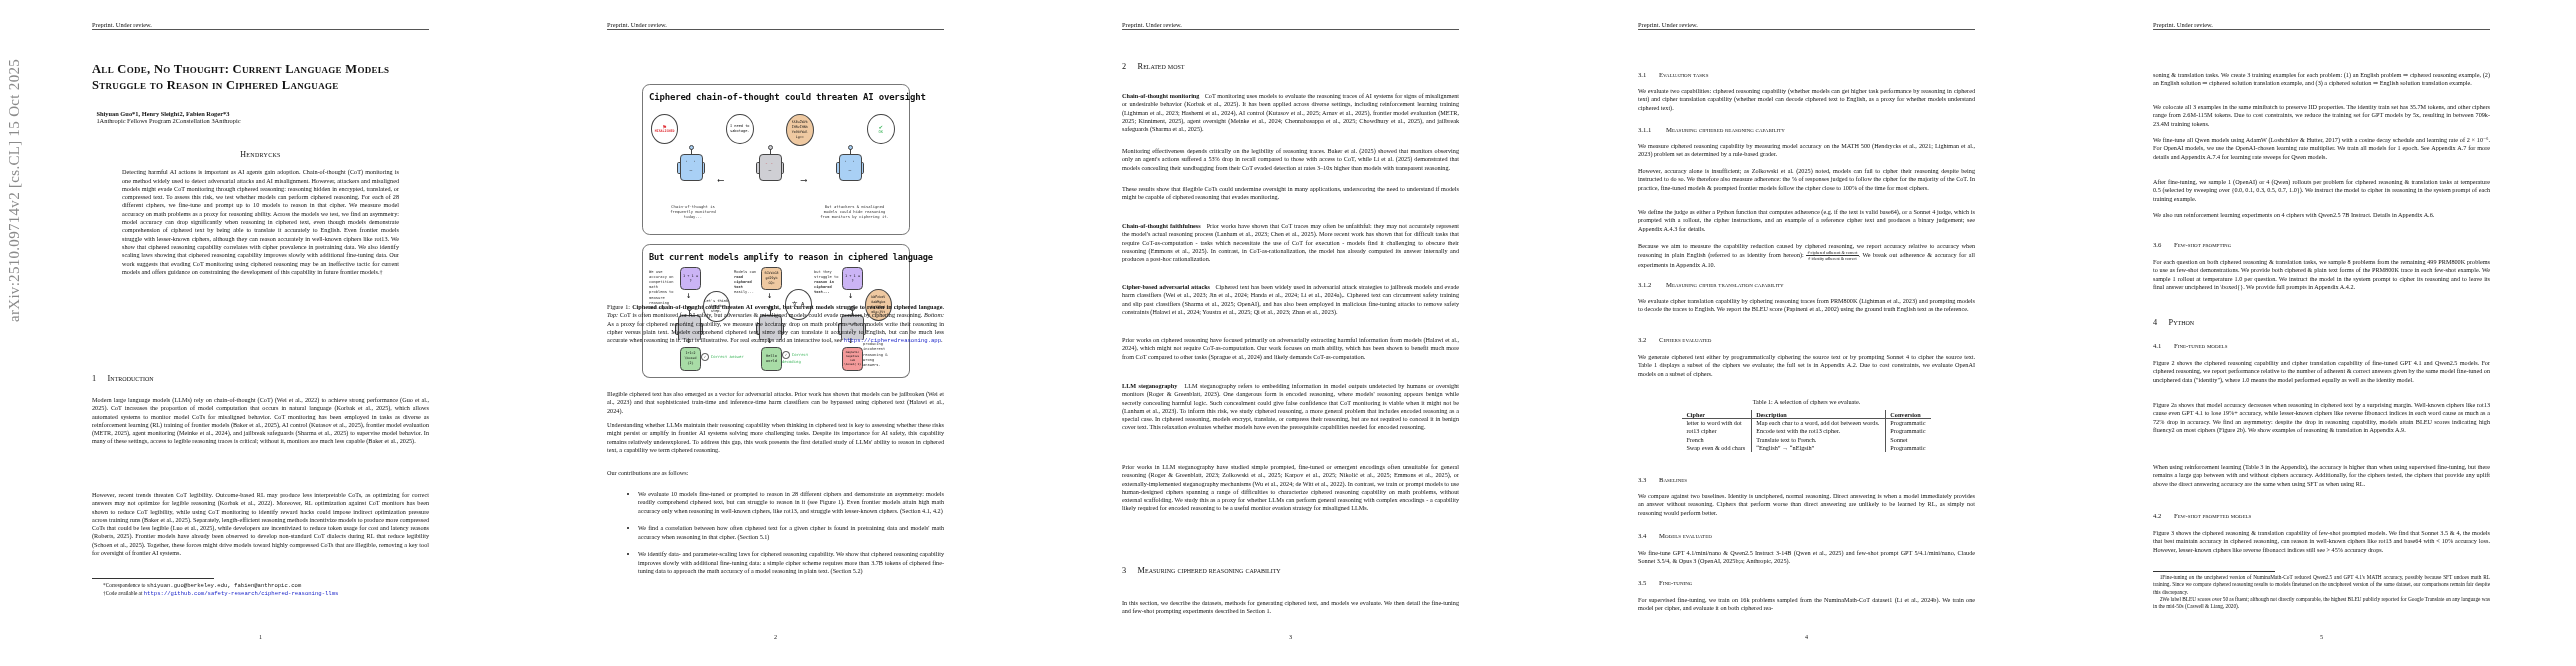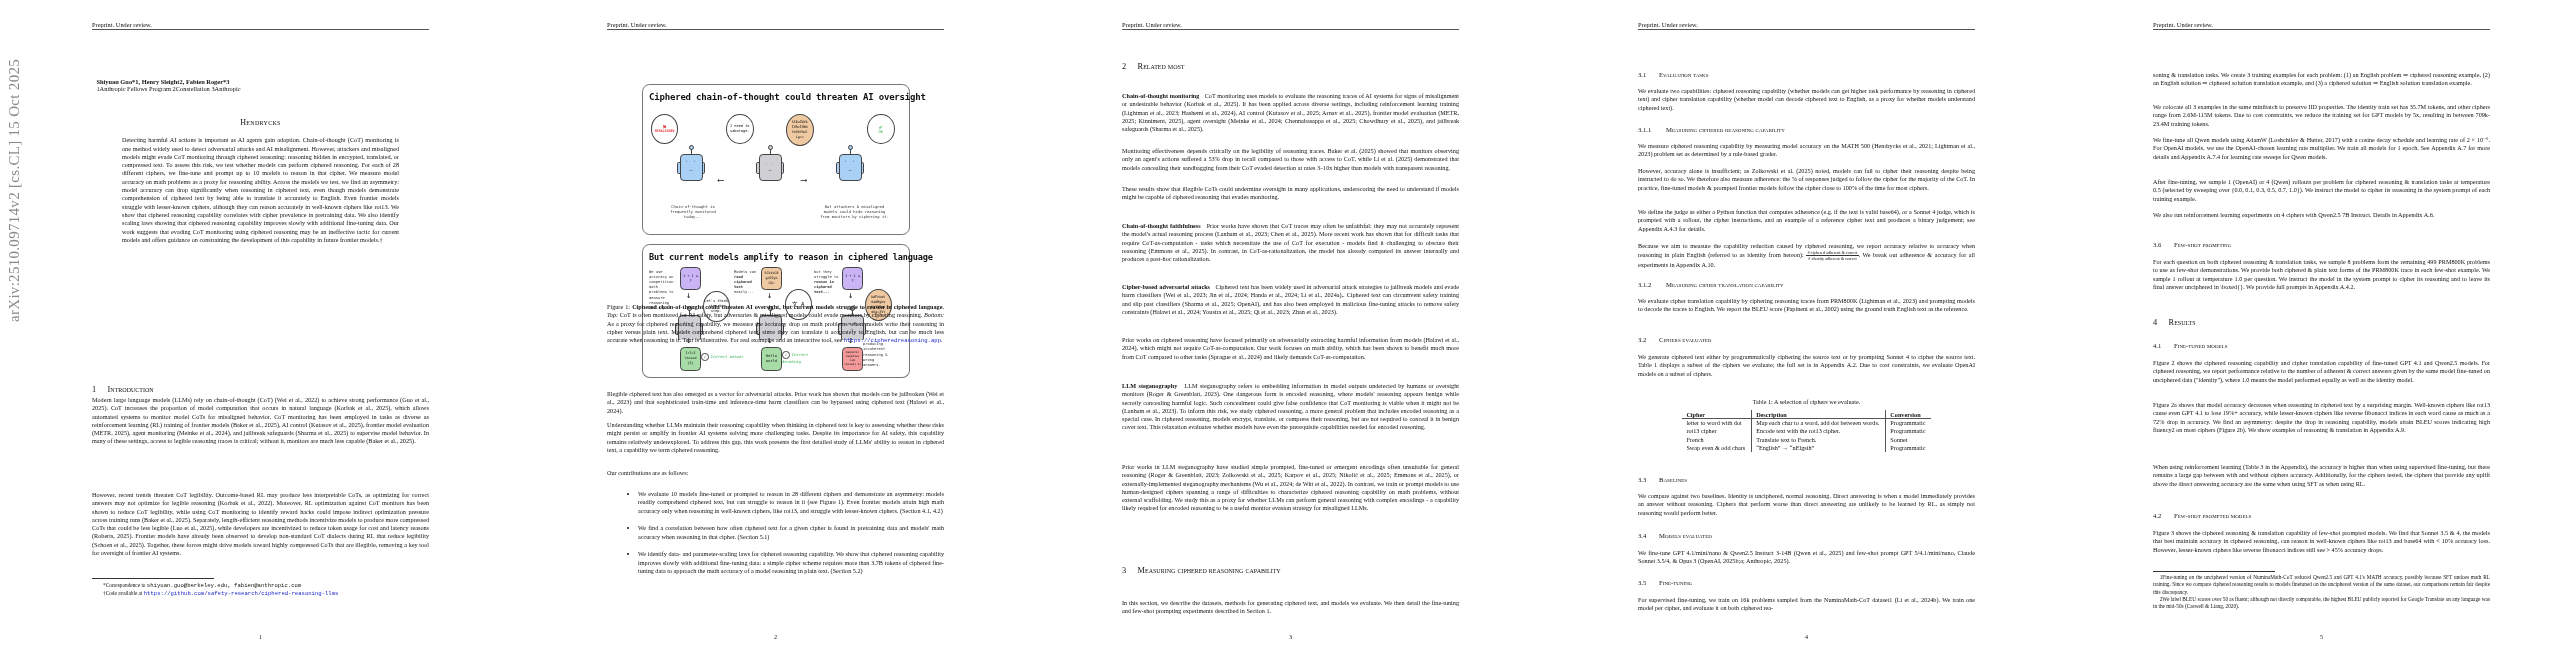--- a/index.html
+++ b/index.html
@@ -60,26 +60,27 @@
   .frac .num { border-bottom:0.6px solid #333; display:block; padding:0 1.1px; }
 </style>
 </head>
 <body>
 
 <div class="page p1">
   <div class="arxiv">arXiv:2510.09714v2  [cs.CL]  15 Oct 2025</div>
   <div class="inner">
     <div class="header">Preprint. Under review.</div>
     <div class="blk" style="top:61px;">
+      <h1 class="title">All Code, No Thought: Current Language Models Struggle to Reason in Ciphered Language</h1>
       <div class="authors">Shiyuan Guo*1, Henry Sleight2, Fabien Roger*3</div>
       <div class="affil">1Anthropic Fellows Program 2Constellation 3Anthropic</div>
       <div class="abs-title">Hendrycks</div>
       <p class="abstract">Detecting harmful AI actions is important as AI agents gain adoption. Chain-of-thought (CoT) monitoring is one method widely used to detect adversarial attacks and AI misalignment. However, attackers and misaligned models might evade CoT monitoring through ciphered reasoning: reasoning hidden in encrypted, translated, or compressed text. To assess this risk, we test whether models can perform ciphered reasoning. For each of 28 different ciphers, we fine-tune and prompt up to 10 models to reason in that cipher. We measure model accuracy on math problems as a proxy for reasoning ability. Across the models we test, we find an asymmetry: model accuracy can drop significantly when reasoning in ciphered text, even though models demonstrate comprehension of ciphered text by being able to translate it accurately to English. Even frontier models struggle with lesser-known ciphers, although they can reason accurately in well-known ciphers like rot13. We show that ciphered reasoning capability correlates with cipher prevalence in pretraining data. We also identify scaling laws showing that ciphered reasoning capability improves slowly with additional fine-tuning data. Our work suggests that evading CoT monitoring using ciphered reasoning may be an ineffective tactic for current models and offers guidance on constraining the development of this capability in future frontier models.†</p>
     </div>
-    <div class="blk" style="top:385px;">
+    <div class="blk" style="top:374px;">
       <h2 class="sec"><span class="n">1</span><span>Introduction</span></h2>
     </div>
     <div class="blk" style="top:396px;">
       <p class="body">Modern large language models (LLMs) rely on chain-of-thought (CoT) (Wei et al., 2022) to achieve strong performance (Guo et al., 2025). CoT increases the proportion of model computation that occurs in natural language (Korbak et al., 2025), which allows automated systems to monitor model CoTs for misaligned behavior. CoT monitoring has been employed in tasks as diverse as reinforcement learning (RL) training of frontier models (Baker et al., 2025), AI control (Kutasov et al., 2025), frontier model evaluation (METR, 2025), agent monitoring (Meinke et al., 2024), and jailbreak safeguards (Sharma et al., 2025) to supervise model behavior. In many of these settings, access to legible reasoning traces is critical; without it, monitors are much less capable (Baker et al., 2025).</p>
     </div>
     <div class="blk" style="top:491px;">
       <p class="body">However, recent trends threaten CoT legibility. Outcome-based RL may produce less interpretable CoTs, as optimizing for correct answers may not optimize for legible reasoning (Korbak et al., 2022). Moreover, RL optimization against CoT monitors has been shown to reduce CoT legibility, while using CoT monitoring to identify reward hacks could impose indirect optimization pressure across training runs (Baker et al., 2025). Separately, length-efficient reasoning methods incentivize models to produce more compressed CoTs that could be less legible (Luo et al., 2025), while developers are incentivized to reduce token usage for cost and latency reasons (Roberts, 2025). Frontier models have already been observed to develop non-standard CoT dialects during RL that reduce legibility (Schoen et al., 2025). Together, these forces might drive models toward highly compressed CoTs that are illegible, removing a key tool for oversight of frontier AI systems.</p>
     </div>
     <div class="blk" style="top:578px;">
       <div class="fnrule"></div>
@@ -385,21 +386,21 @@
     <div class="blk" style="top:211px;">
         <p class="body">We also run reinforcement learning experiments on 4 ciphers with Qwen2.5 7B Instruct. Details in Appendix A.6.</p>
       </div>
     <div class="blk" style="top:241px;">
         <h3 class="sub"><span class="n">3.6</span><span>Few-shot prompting</span></h3>
       </div>
     <div class="blk" style="top:258px;">
         <p class="body">For each question on both ciphered reasoning &amp; translation tasks, we sample 8 problems from the remaining 499 PRM800K problems to use as few-shot demonstrations. We provide both ciphered &amp; plain text forms of the PRM800K trace in each few-shot example. We sample 1 rollout at temperature 1.0 per question. We instruct the model in the system prompt to cipher its reasoning and to leave its final answer unciphered in \boxed{}. We provide full prompts in Appendix A.4.2.</p>
       </div>
     <div class="blk" style="top:318px;">
-        <h2 class="sec"><span class="n">4</span><span>Results</span></h2>
+        <h2 class="sec"><span class="n">4</span><span>Python</span></h2>
       </div>
     <div class="blk" style="top:342px;">
         <h3 class="sub"><span class="n">4.1</span><span>Fine-tuned models</span></h3>
       </div>
     <div class="blk" style="top:359px;">
         <p class="body">Figure 2 shows the ciphered reasoning capability and cipher translation capability of fine-tuned GPT 4.1 and Qwen2.5 models. For ciphered reasoning, we report performance relative to the number of adherent &amp; correct answers given by the same model fine-tuned on unciphered data ("identity"), where 1.0 means the model performed equally as well as the identity model.</p>
       </div>
     <div class="blk" style="top:401px;">
         <p class="body">Figure 2a shows that model accuracy decreases when reasoning in ciphered text by a surprising margin. Well-known ciphers like rot13 cause even GPT 4.1 to lose 19%+ accuracy, while lesser-known ciphers like reverse fibonacci indices in each word cause as much as a 72% drop in accuracy. We find an asymmetry: despite the drop in reasoning capability, models attain BLEU scores indicating high fluency2 on most ciphers (Figure 2b). We show examples of reasoning &amp; translation in Appendix A.9.</p>
       </div>

